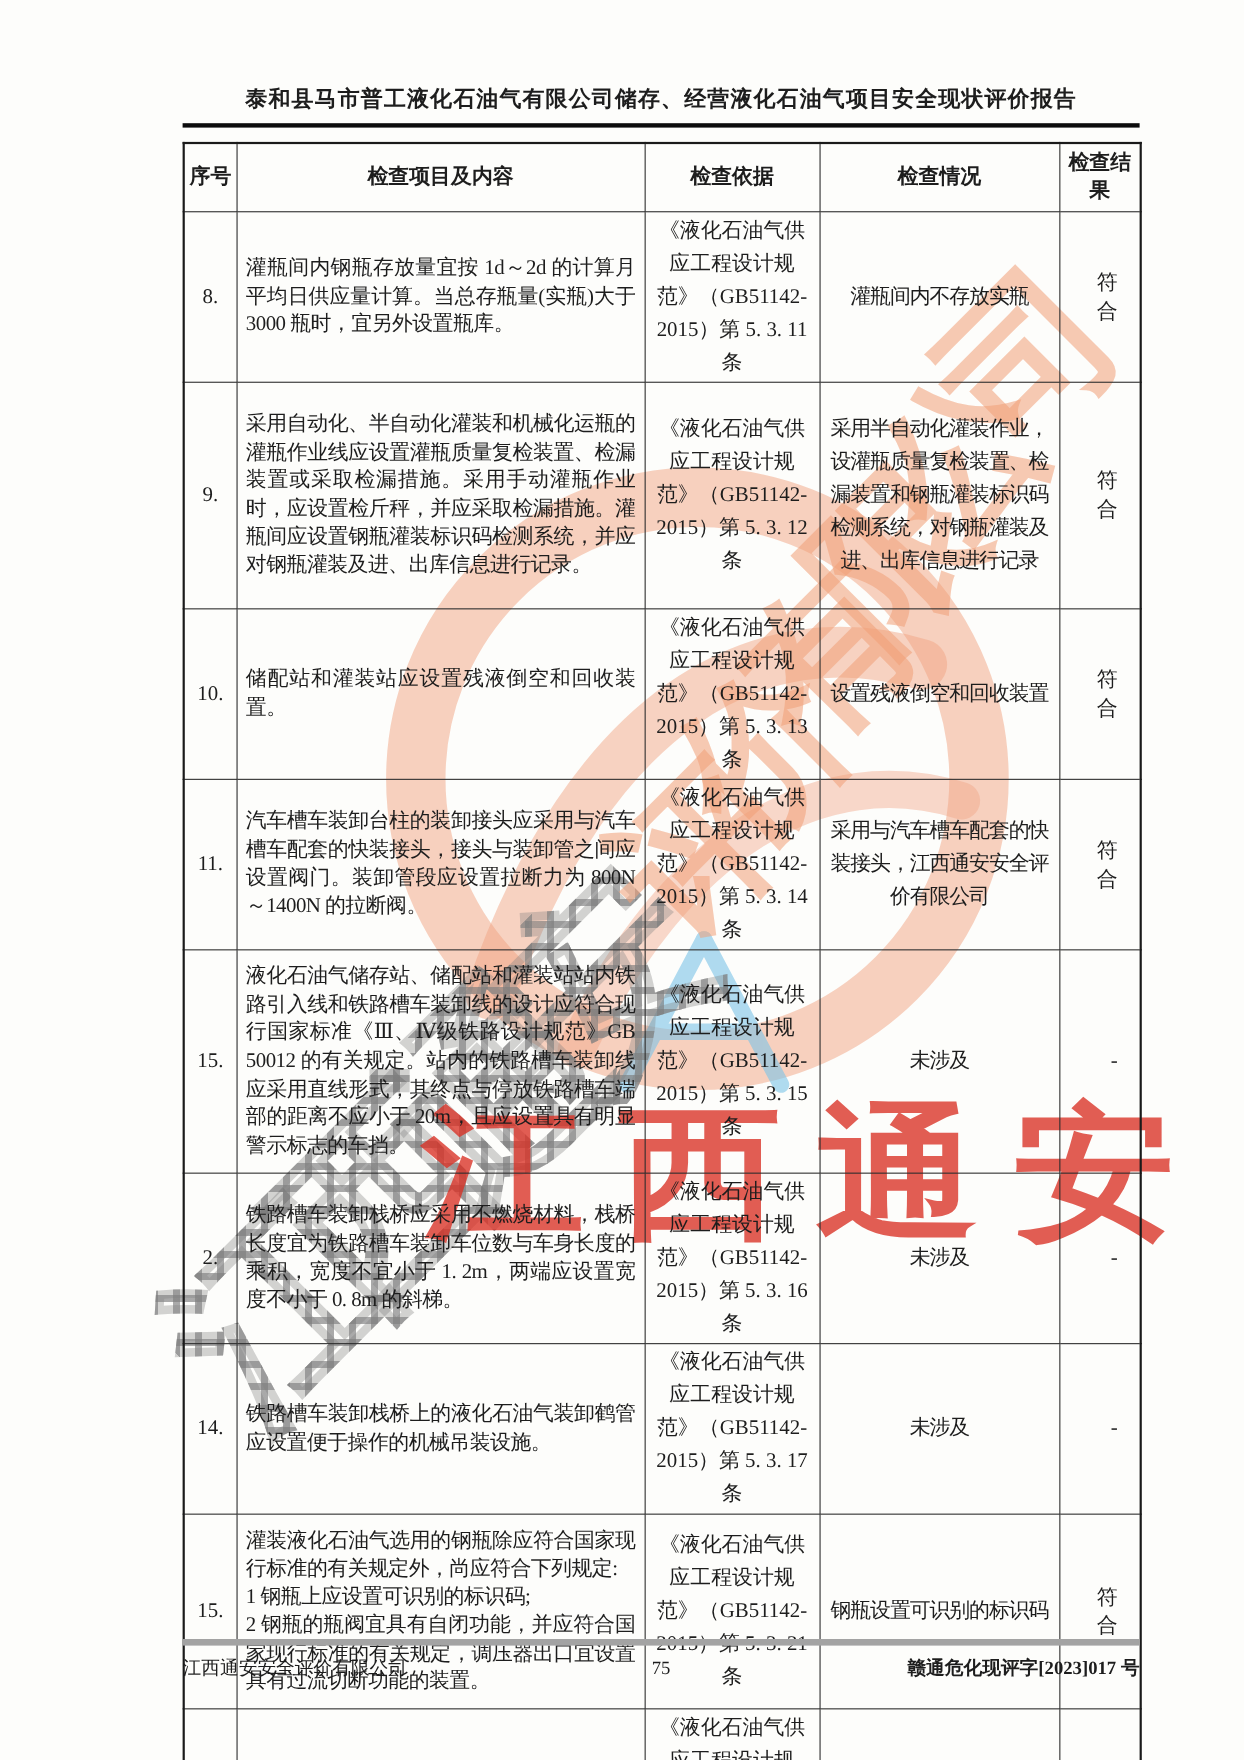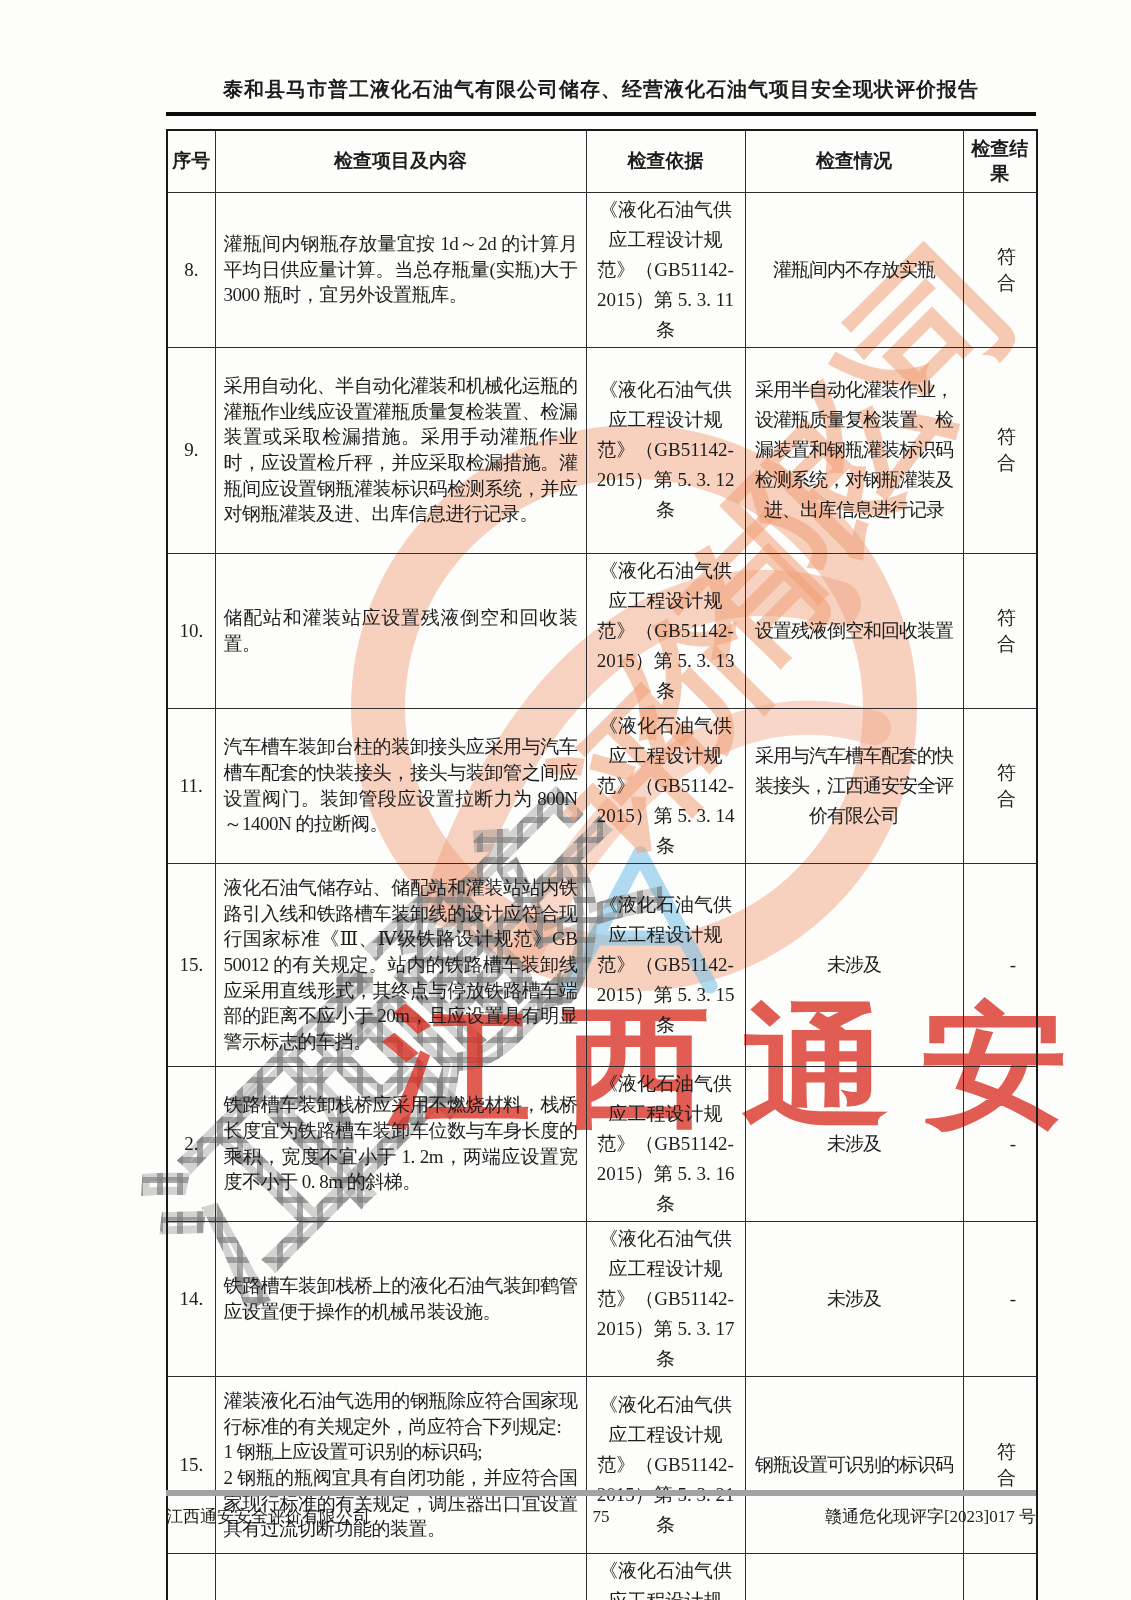--- a/index.html
+++ b/index.html
@@ -79,21 +79,21 @@
   tbody tr:nth-child(9){height:145px;}
   .page-footer{
     position:absolute;left:142px;top:1490px;width:870px;
     border-top:6px solid #a3a3a3;
     padding-top:9px;
     font-size:17px;
     display:flex;align-items:baseline;
   }
   .pf-left{flex:1;text-align:left;}
   .pf-center{flex:0 0 auto;text-align:left;}
-  .pf-right{flex:1;text-align:right;}
+  .pf-right{flex:1;text-align:right;font-weight:bold;}
 </style>
 </head>
 <body>
 
 <div class="page">
 
   <div class="wm-layer">
     <svg class="wm-seal" width="640" height="640" viewBox="0 0 640 640">
       <circle cx="316" cy="316" r="256" fill="none" stroke="#f1a382" stroke-width="54" opacity="0.5"></circle>
       <path d="M 128 512 C 218 252 372 168 520 212" fill="none" stroke="#f1a382" stroke-width="46" stroke-linecap="round" opacity="0.48"></path>

